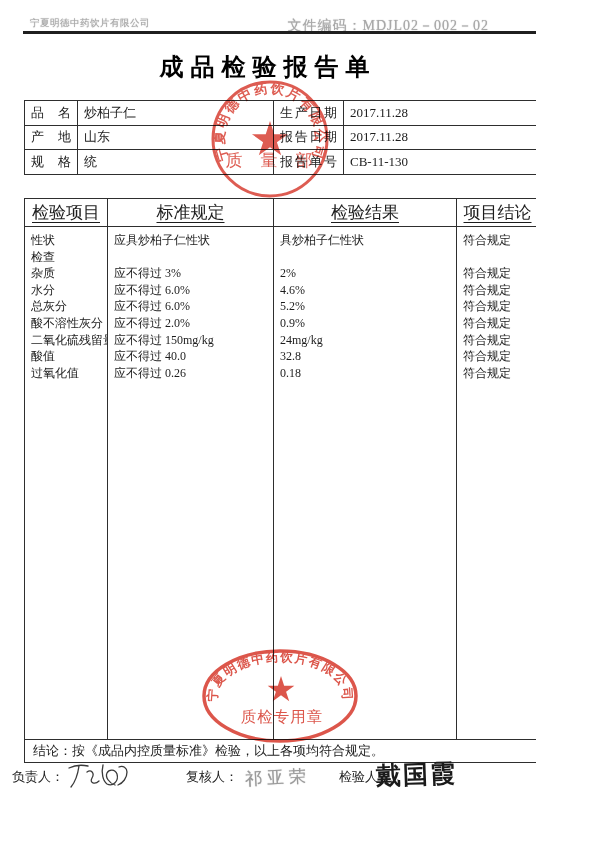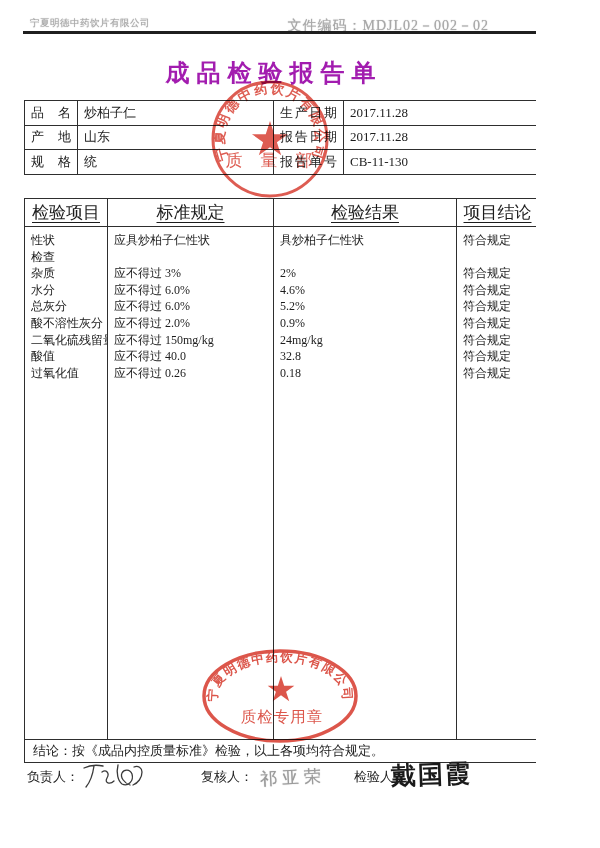--- a/index.html
+++ b/index.html
@@ -11,38 +11,38 @@
   .hdr-left{
     position:absolute;left:30px;top:17px;font-size:9.5px;color:#a9a9a9;
     letter-spacing:0.5px;text-shadow:0 0 1px rgba(170,170,170,.9);
   }
   .hdr-right{
     position:absolute;right:47px;top:17px;font-size:14px;color:#a9a9a9;
     letter-spacing:1px;text-shadow:0 0 1px rgba(170,170,170,.9);margin-left:44px;
   }
   .hdr-rule{position:absolute;left:23px;top:31px;width:524px;height:2.5px;background:#1f1f1f;}
   .title{
-    position:absolute;left:0;top:51px;width:100%;margin:6px;text-align:center;
-    font-size:24px;font-weight:bold;letter-spacing:7px;color:#a21caf;
+    position:absolute;left:0;top:51px;width:100%;margin:0;text-align:center;
+    font-size:24px;font-weight:bold;letter-spacing:7px;color:#000000;
   }
   table{border-collapse:collapse;table-layout:fixed;position:absolute;left:24px;}
   td{border:1px solid #2e2e2e;font-size:13px;overflow:hidden;}
   
   .t1{top:100px;width:514px;}
   .t1 td{height:23.5px;padding:0 6px;vertical-align:middle;}
   .t1 .lbl{text-align:justify;text-align-last:justify;}
   
   .t2{top:198px;width:514px;}
   .t2h td{height:25px;text-align:center;vertical-align:middle;font-size:17px;}
   .t2h .hu{text-decoration:underline;text-underline-offset:4px;}
   .t2b td{height:507px;vertical-align:top;padding:5px 0 0 6px;}
   .line{height:16.6px;line-height:16.6px;font-size:12px;white-space:nowrap;}
   .t2c td{height:22px;padding:0 0 0 8px;vertical-align:middle;font-size:13px;}
   
-  .sigrow{position:absolute;left:24px;top:764px;width:514px;height:40px;}
+  .sigrow{position:absolute;left:9px;top:764px;width:514px;height:40px;}
   .siglabel{position:absolute;top:4px;font-size:13px;color:#222;}
   .scribble{position:absolute;left:52px;top:-8px;}
   .signame2{
     position:absolute;left:236px;top:2px;font-size:17px;color:#9b9b9b;
     letter-spacing:5px;transform:rotate(-3deg);text-shadow:0 0 1px rgba(150,150,150,.7);
   }
   .signame3{
     position:absolute;left:367px;top:-6px;font-size:25px;font-weight:bold;color:#1a1a1a;
     letter-spacing:2px;transform:rotate(-2deg);
   }

